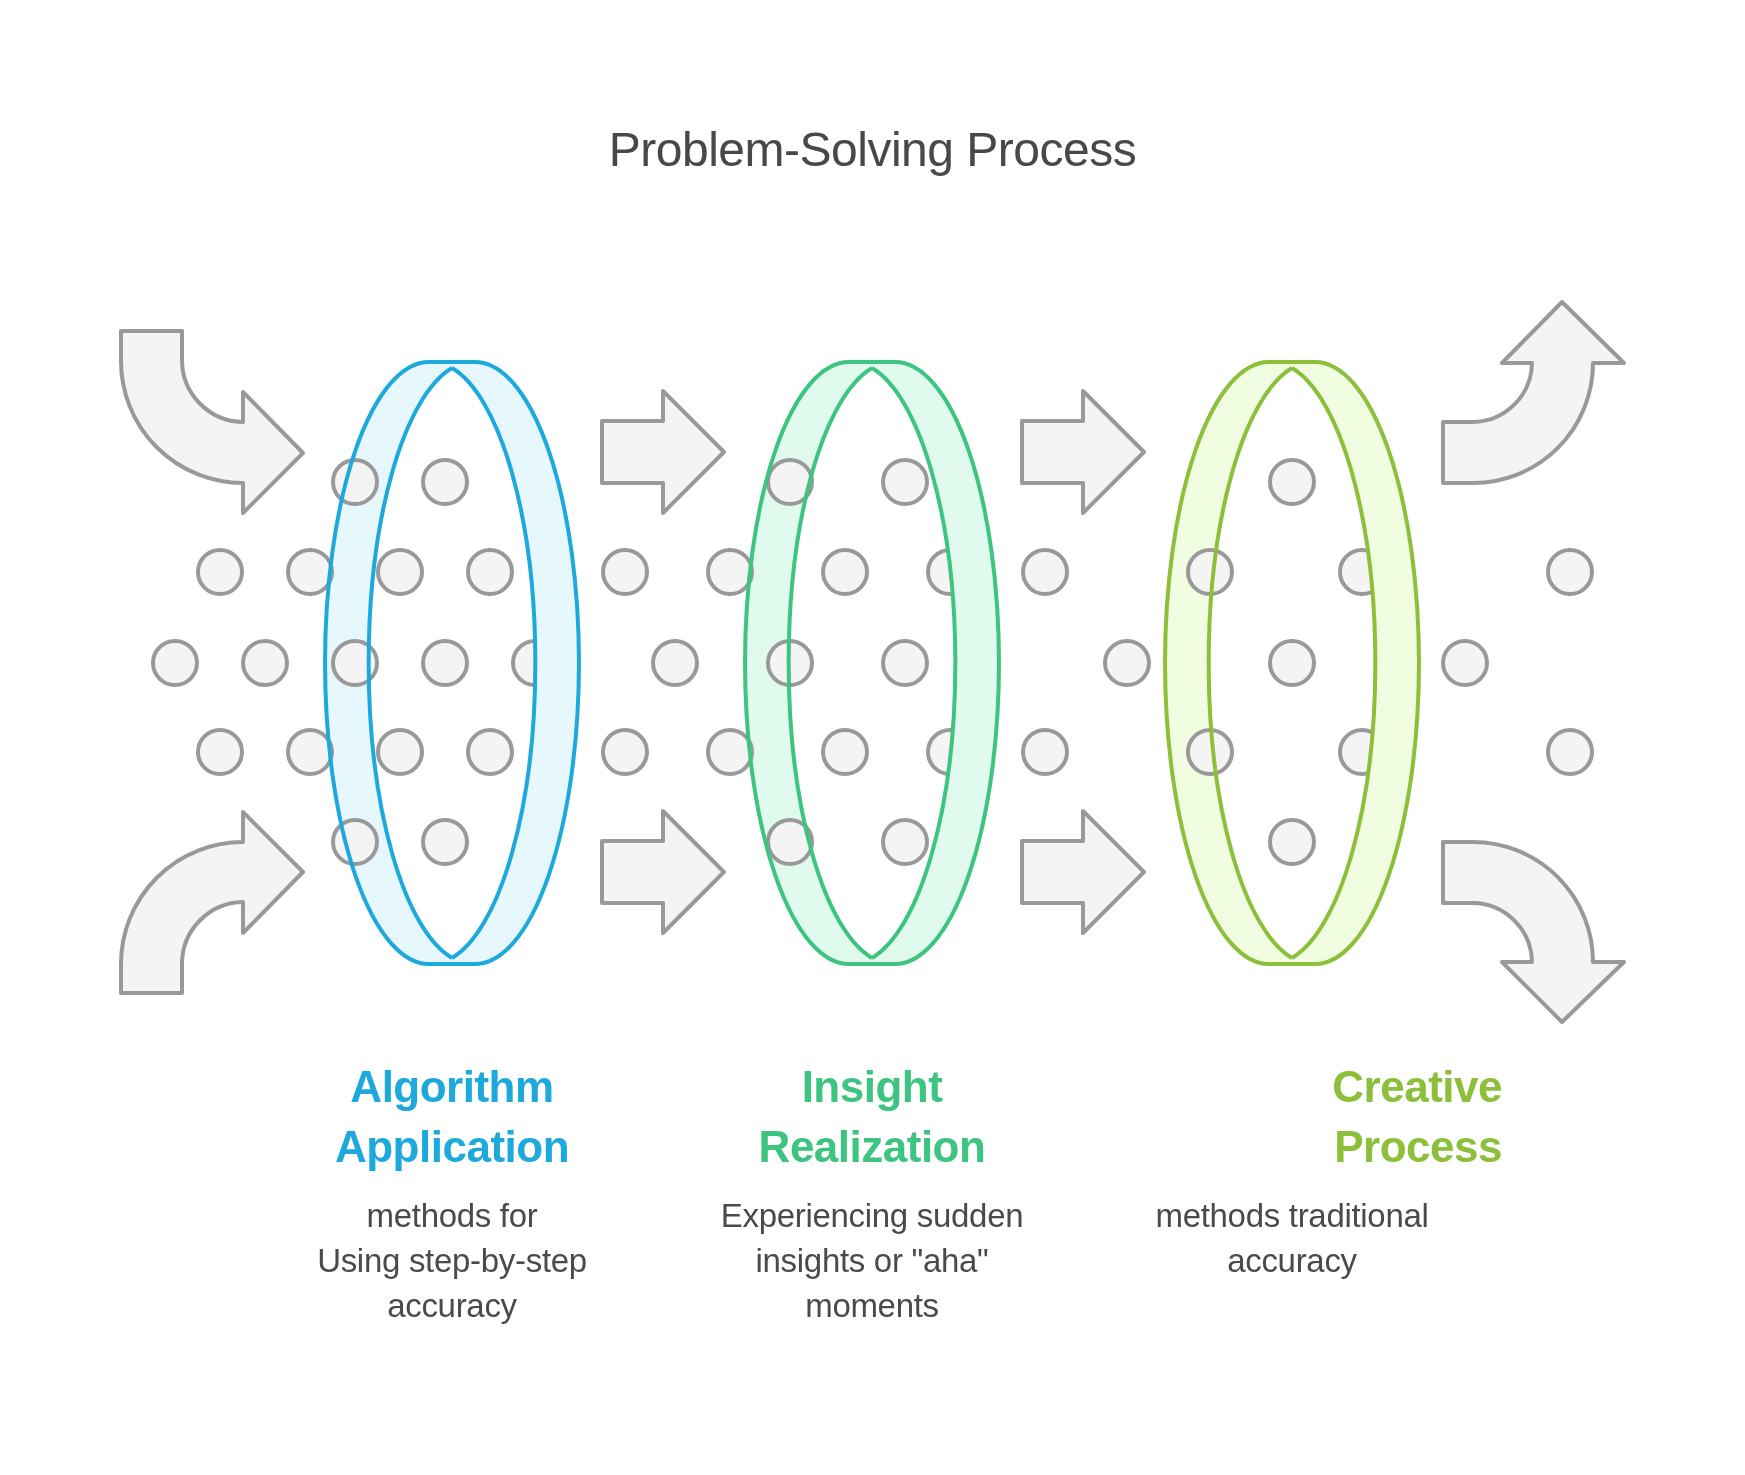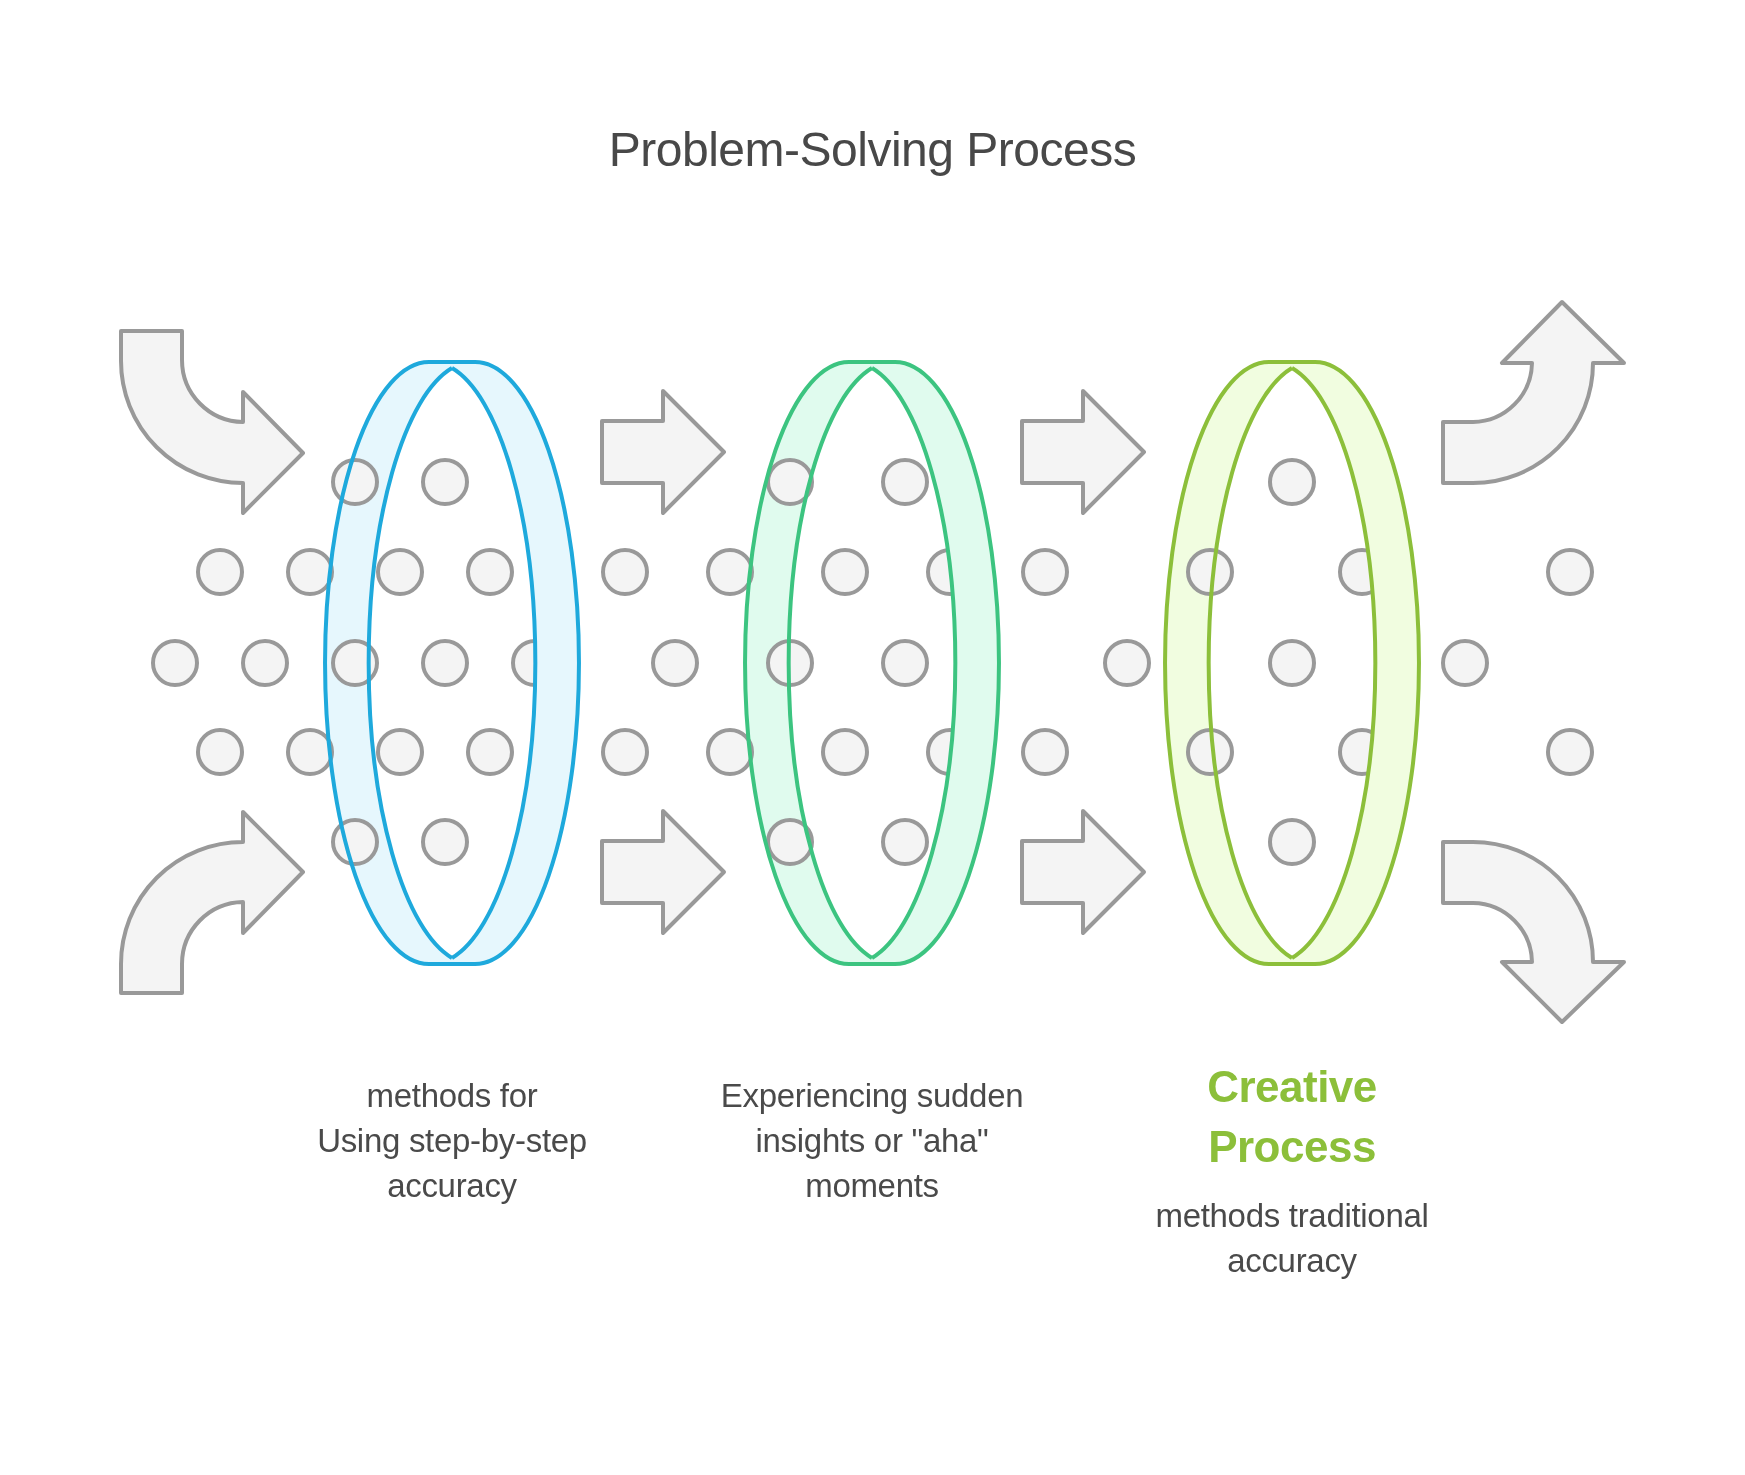--- a/index.html
+++ b/index.html
@@ -88,37 +88,45 @@
       <path d="M 121 331 L 182 331 L 182 360 A 62 62 0 0 0 243 422 L 243 392 L 303 453 L 243 513 L 243 483 A 122 122 0 0 1 121 361 Z" fill="#f4f4f4" stroke="#999999" stroke-width="4" stroke-linejoin="round"></path>
       <path d="M 121 993 L 182 993 L 182 964 A 62 62 0 0 1 243 902 L 243 933 L 303 872 L 243 812 L 243 842 A 122 122 0 0 0 121 964 Z" fill="#f4f4f4" stroke="#999999" stroke-width="4" stroke-linejoin="round"></path>
       <path d="M 1443 483 L 1473 483 A 120 120 0 0 0 1593 363 L 1624 363 L 1562 302 L 1502 363 L 1532 363 A 60 60 0 0 1 1473 422 L 1443 422 Z" fill="#f4f4f4" stroke="#999999" stroke-width="4" stroke-linejoin="round"></path>
       <path d="M 1443 842 L 1473 842 A 120 120 0 0 1 1593 962 L 1624 962 L 1562 1022 L 1502 962 L 1532 962 A 60 60 0 0 0 1473 903 L 1443 903 Z" fill="#f4f4f4" stroke="#999999" stroke-width="4" stroke-linejoin="round"></path>
     </g>
 </svg>
 
 <div class="title">Problem-Solving Process</div>
 
 <div class="stage-label" style="left:242px; top:1057px;">
+  <div class="stage-heading" style="color: rgb(30, 169, 220);">
+    <div>Algorithm</div>
+    <div>Application</div>
+  </div>
   <div class="stage-desc">
     <div>methods for</div>
     <div>Using step-by-step</div>
     <div>accuracy</div>
   </div>
 </div>
 
 <div class="stage-label" style="left:662px; top:1057px;">
+  <div class="stage-heading" style="color: rgb(60, 196, 128);">
+    <div>Insight</div>
+    <div>Realization</div>
+  </div>
   <div class="stage-desc">
     <div>Experiencing sudden</div>
     <div>insights or "aha"</div>
     <div>moments</div>
   </div>
 </div>
 
 <div class="stage-label" style="left:1082px; top:1057px;">
-  <div class="stage-heading" style="color: rgb(140, 191, 58);">
+  <div class="stage-heading" style="color: rgb(140, 191, 58); text-align: right;">
     <div>Creative</div>
     <div>Process</div>
   </div>
   <div class="stage-desc">
     <div>methods traditional</div>
     <div>accuracy</div>
   </div>
 </div>
 
 </body></html>

